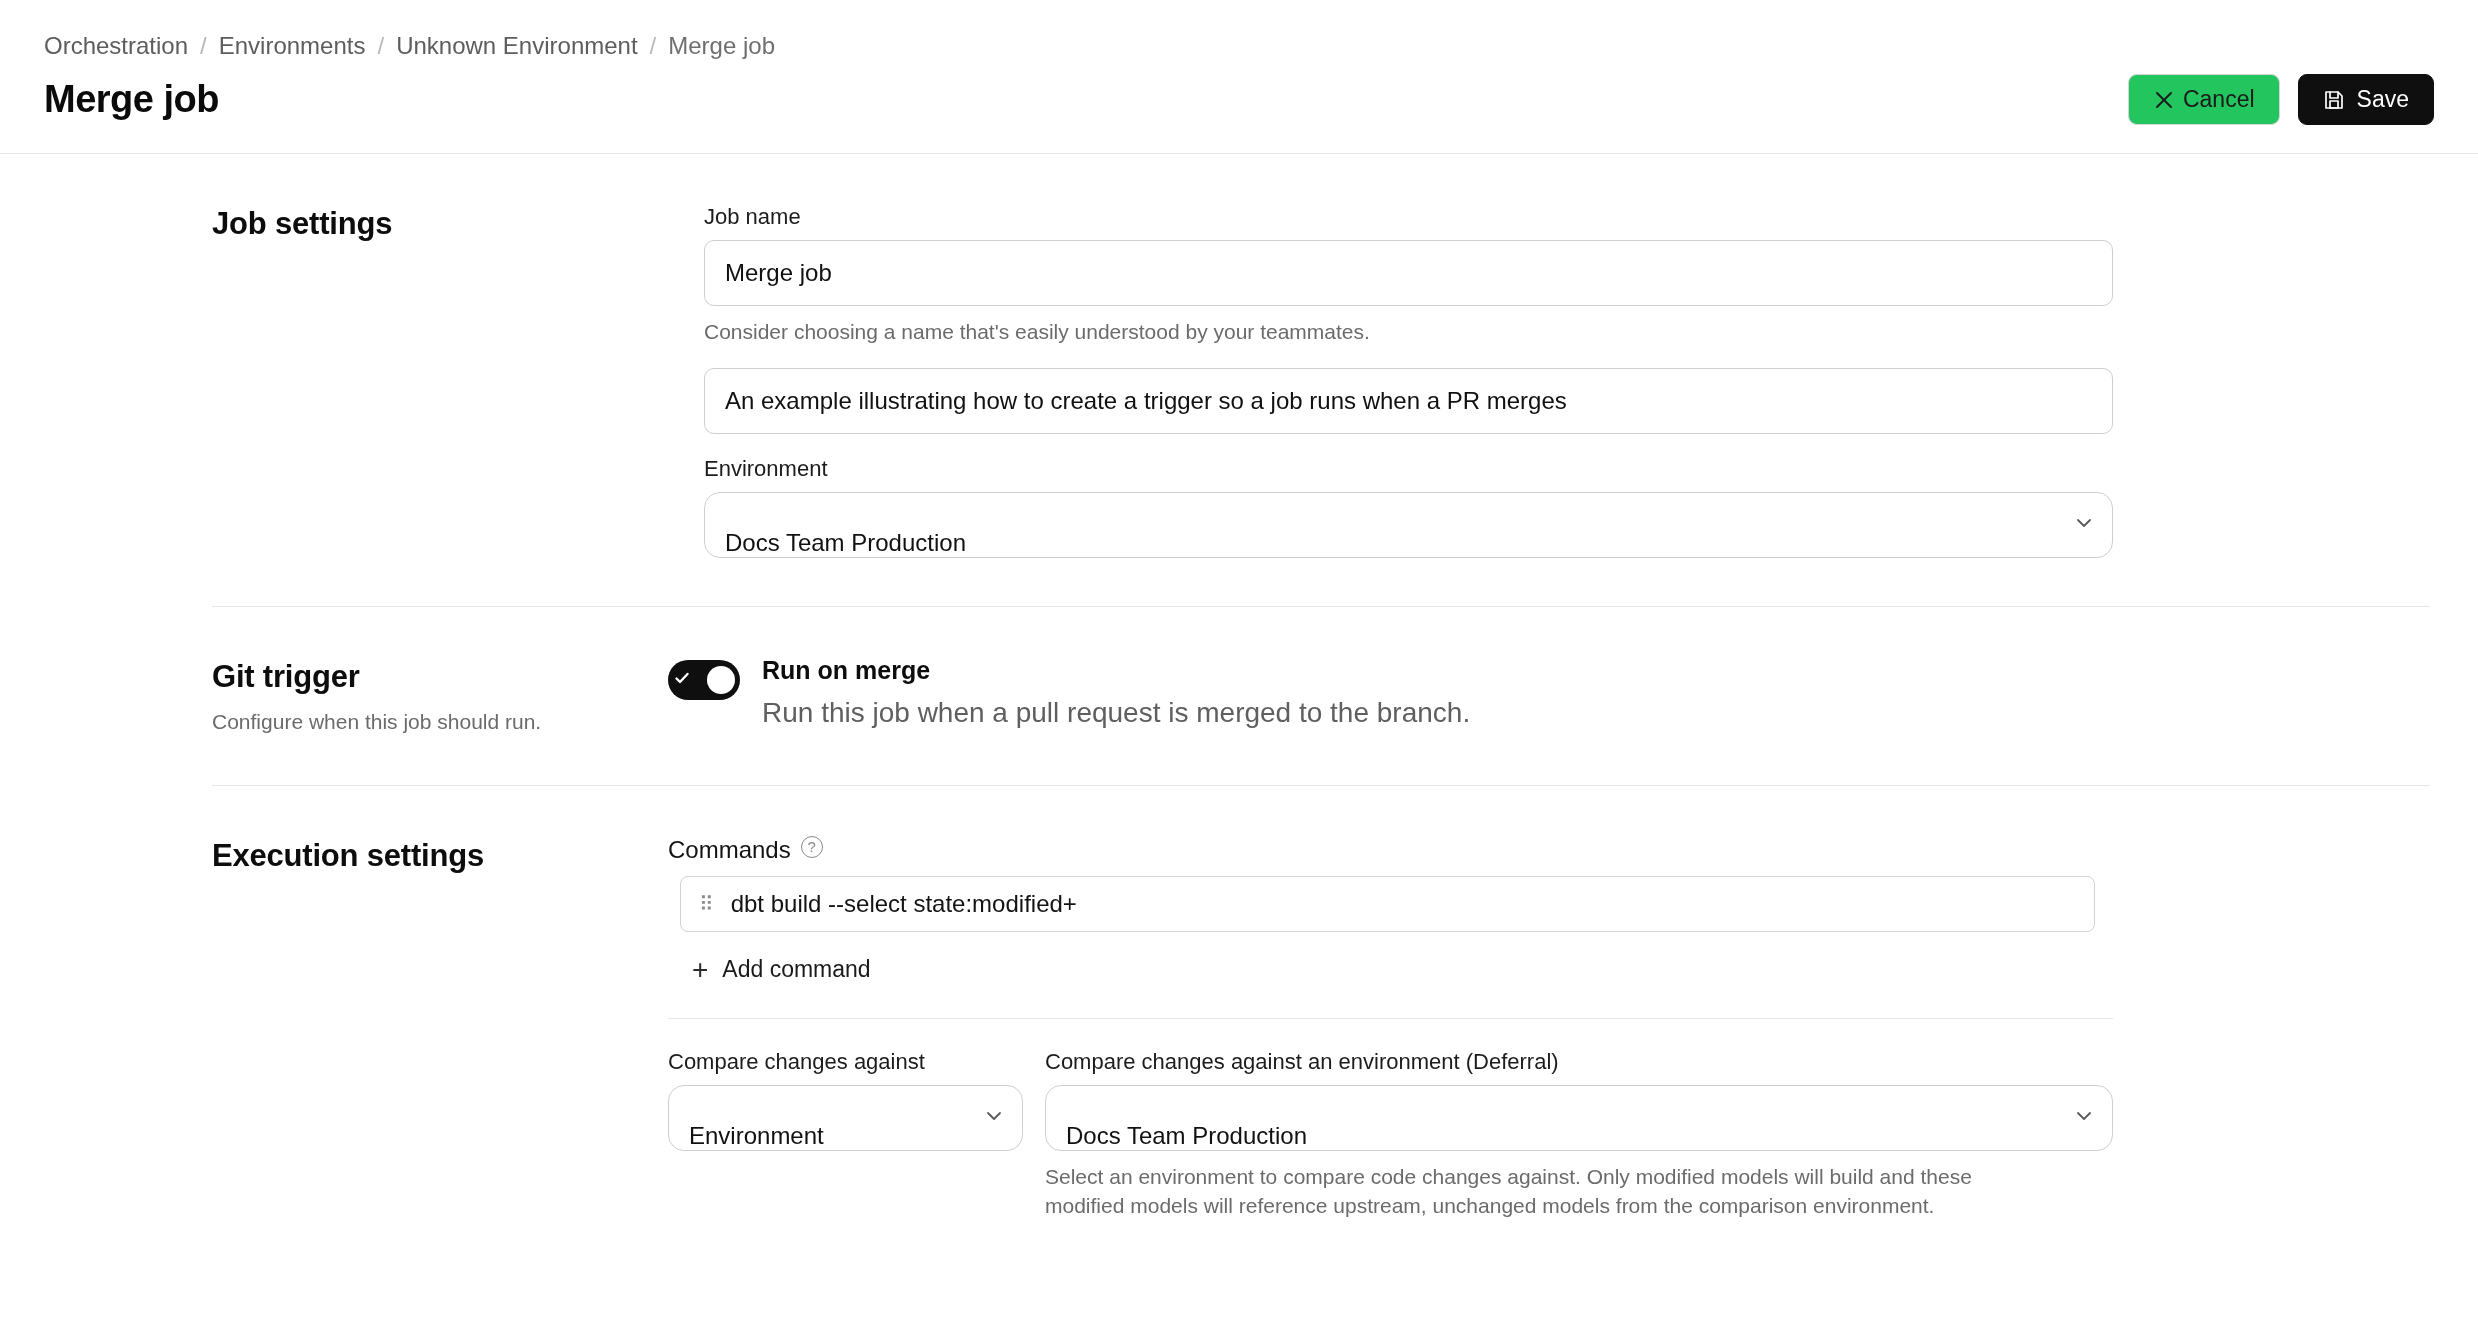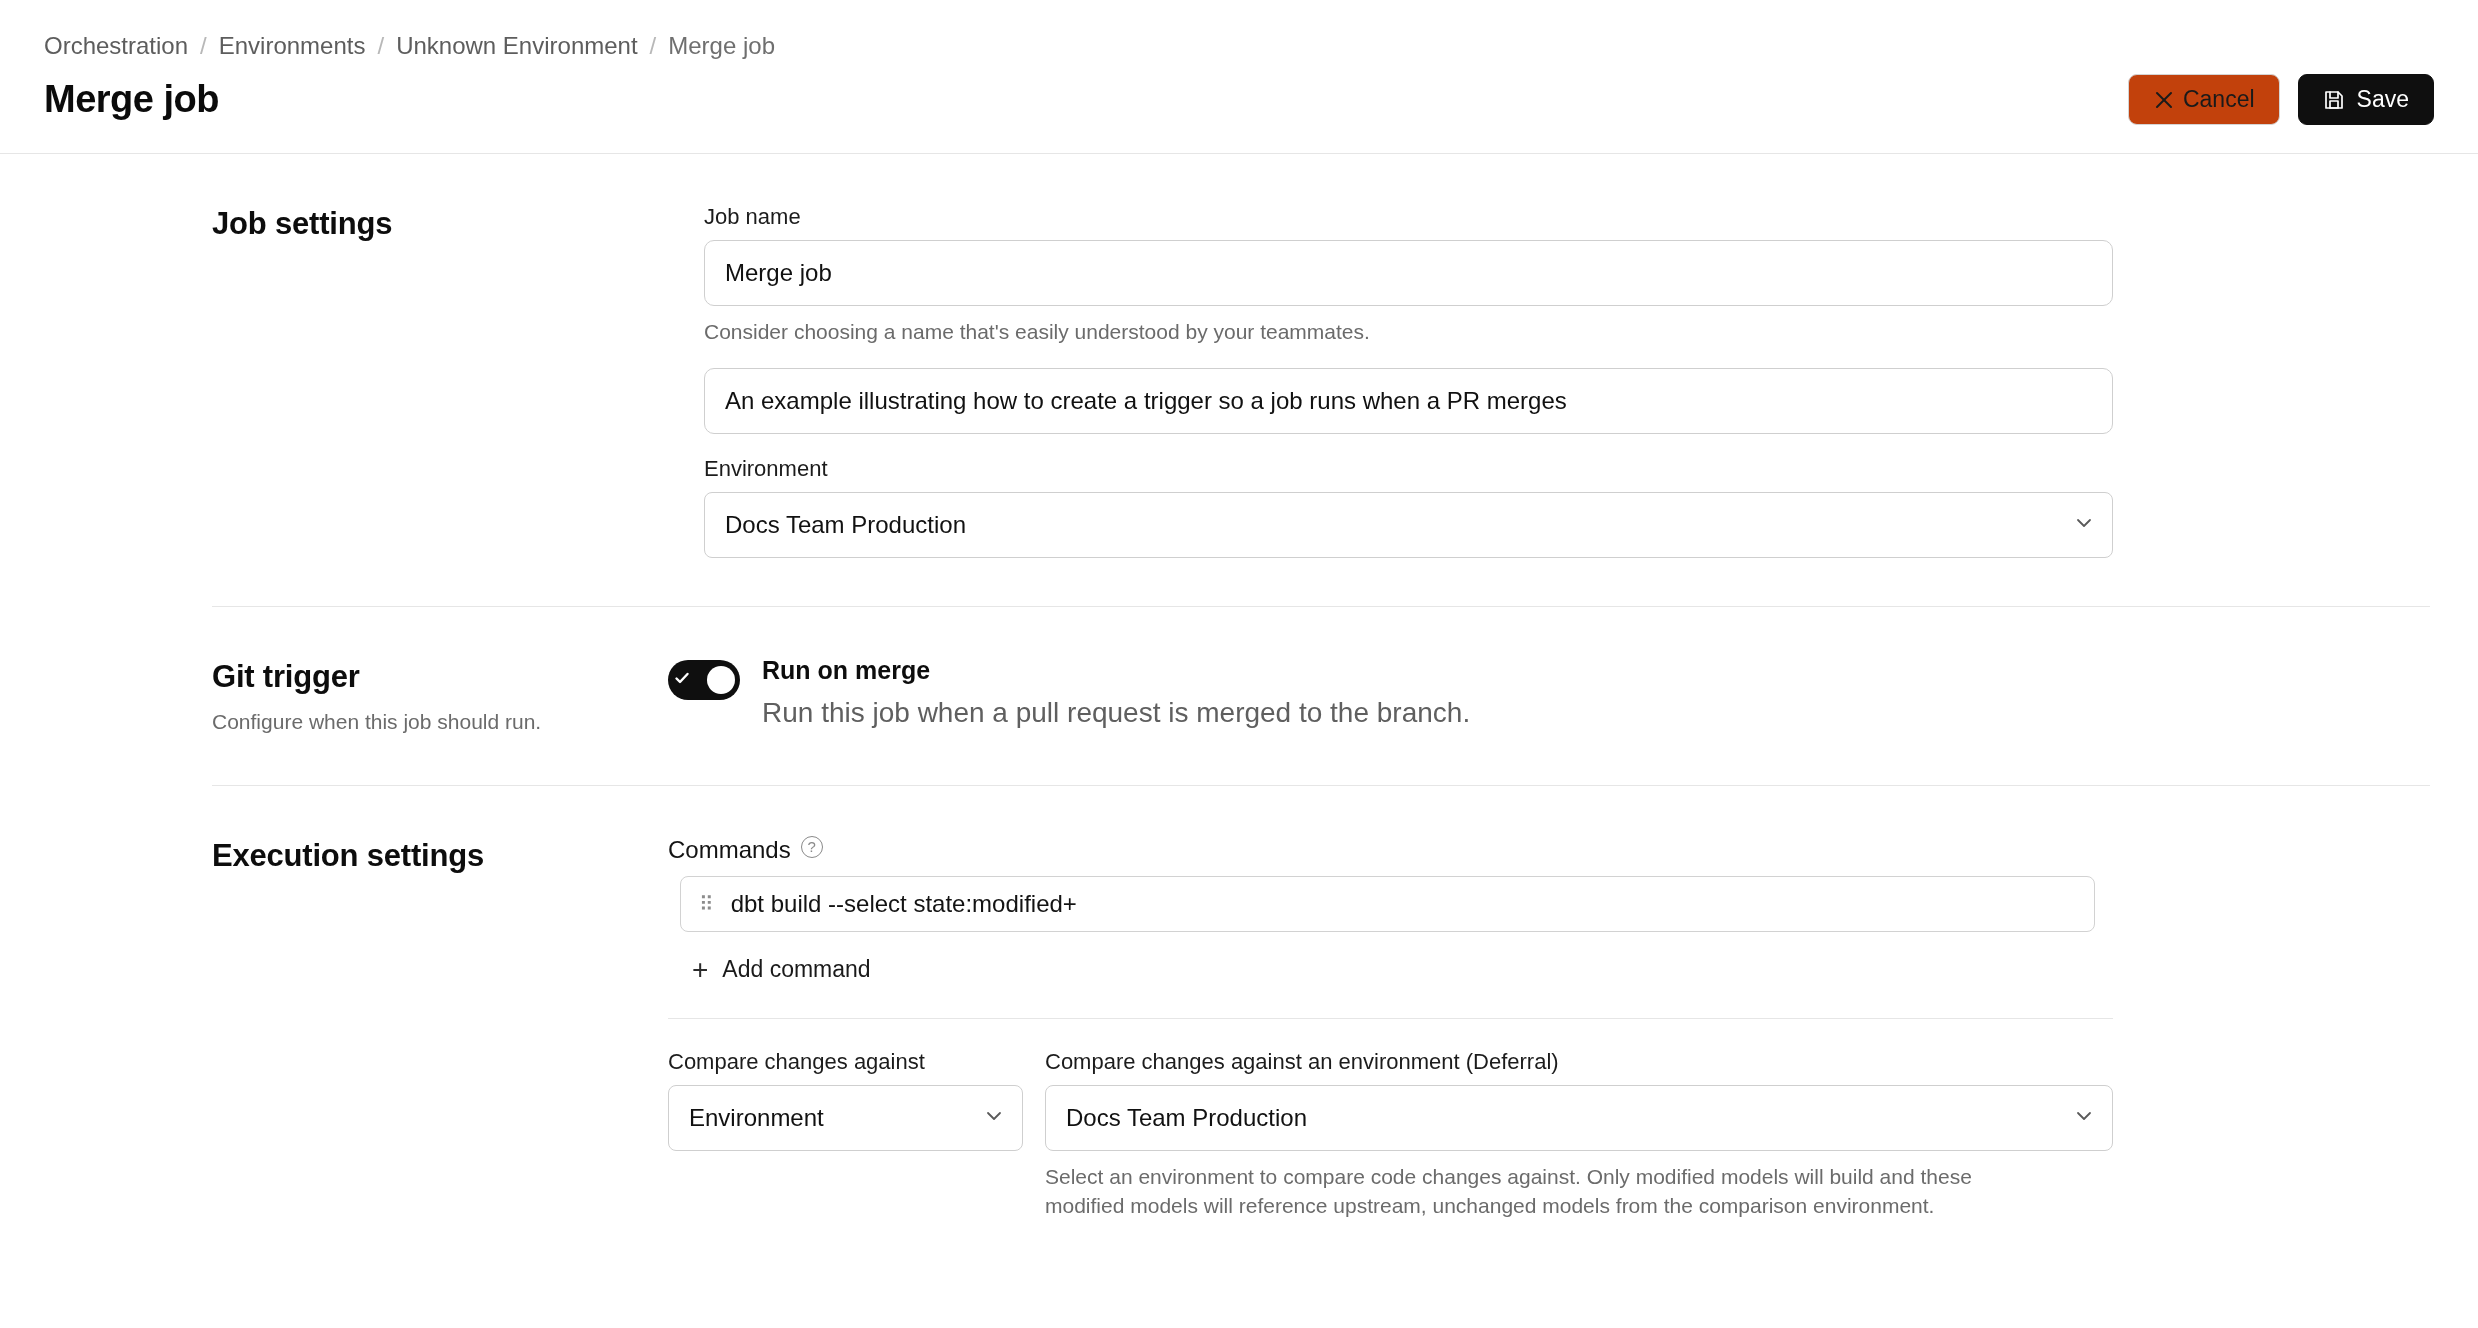--- a/index.html
+++ b/index.html
@@ -56,21 +56,21 @@
     align-items: center;
     gap: 12px;
     border-radius: 9px;
     font-size: 23px;
     font-weight: 400;
     cursor: pointer;
     padding: 13px 24px;
     line-height: 1;
   }
   .btn-cancel {
-    background: #c2410c;
+    background: #22c55e;
     border: 1px solid #d4d4d4;
     color: #1a1a1a;
     gap: 8px;
   }
   .btn-save {
     background: #0f0f0f;
     border: 1px solid #0f0f0f;
     color: #ffffff;
   }
   .btn svg { display: block; }
@@ -150,25 +150,25 @@
     line-height: 1.4;
   }
   .select-wrap {
     position: relative;
     width: 100%;
   }
   .select-box {
     width: 100%;
     height: 66px;
     border: 1px solid #cfcfcf;
-    border-radius: 8px;
+    border-radius: 16px;
     padding: 0 48px 0 20px;
     font-size: 24px;
     display: flex;
-    align-items: center;
+    align-items: flex-end;
     background: #ffffff;
     color: #111111;
     cursor: pointer;
   }
   .chevron {
     position: absolute;
     right: 18px;
     top: 50%;
     transform: translateY(-50%);
     pointer-events: none;

